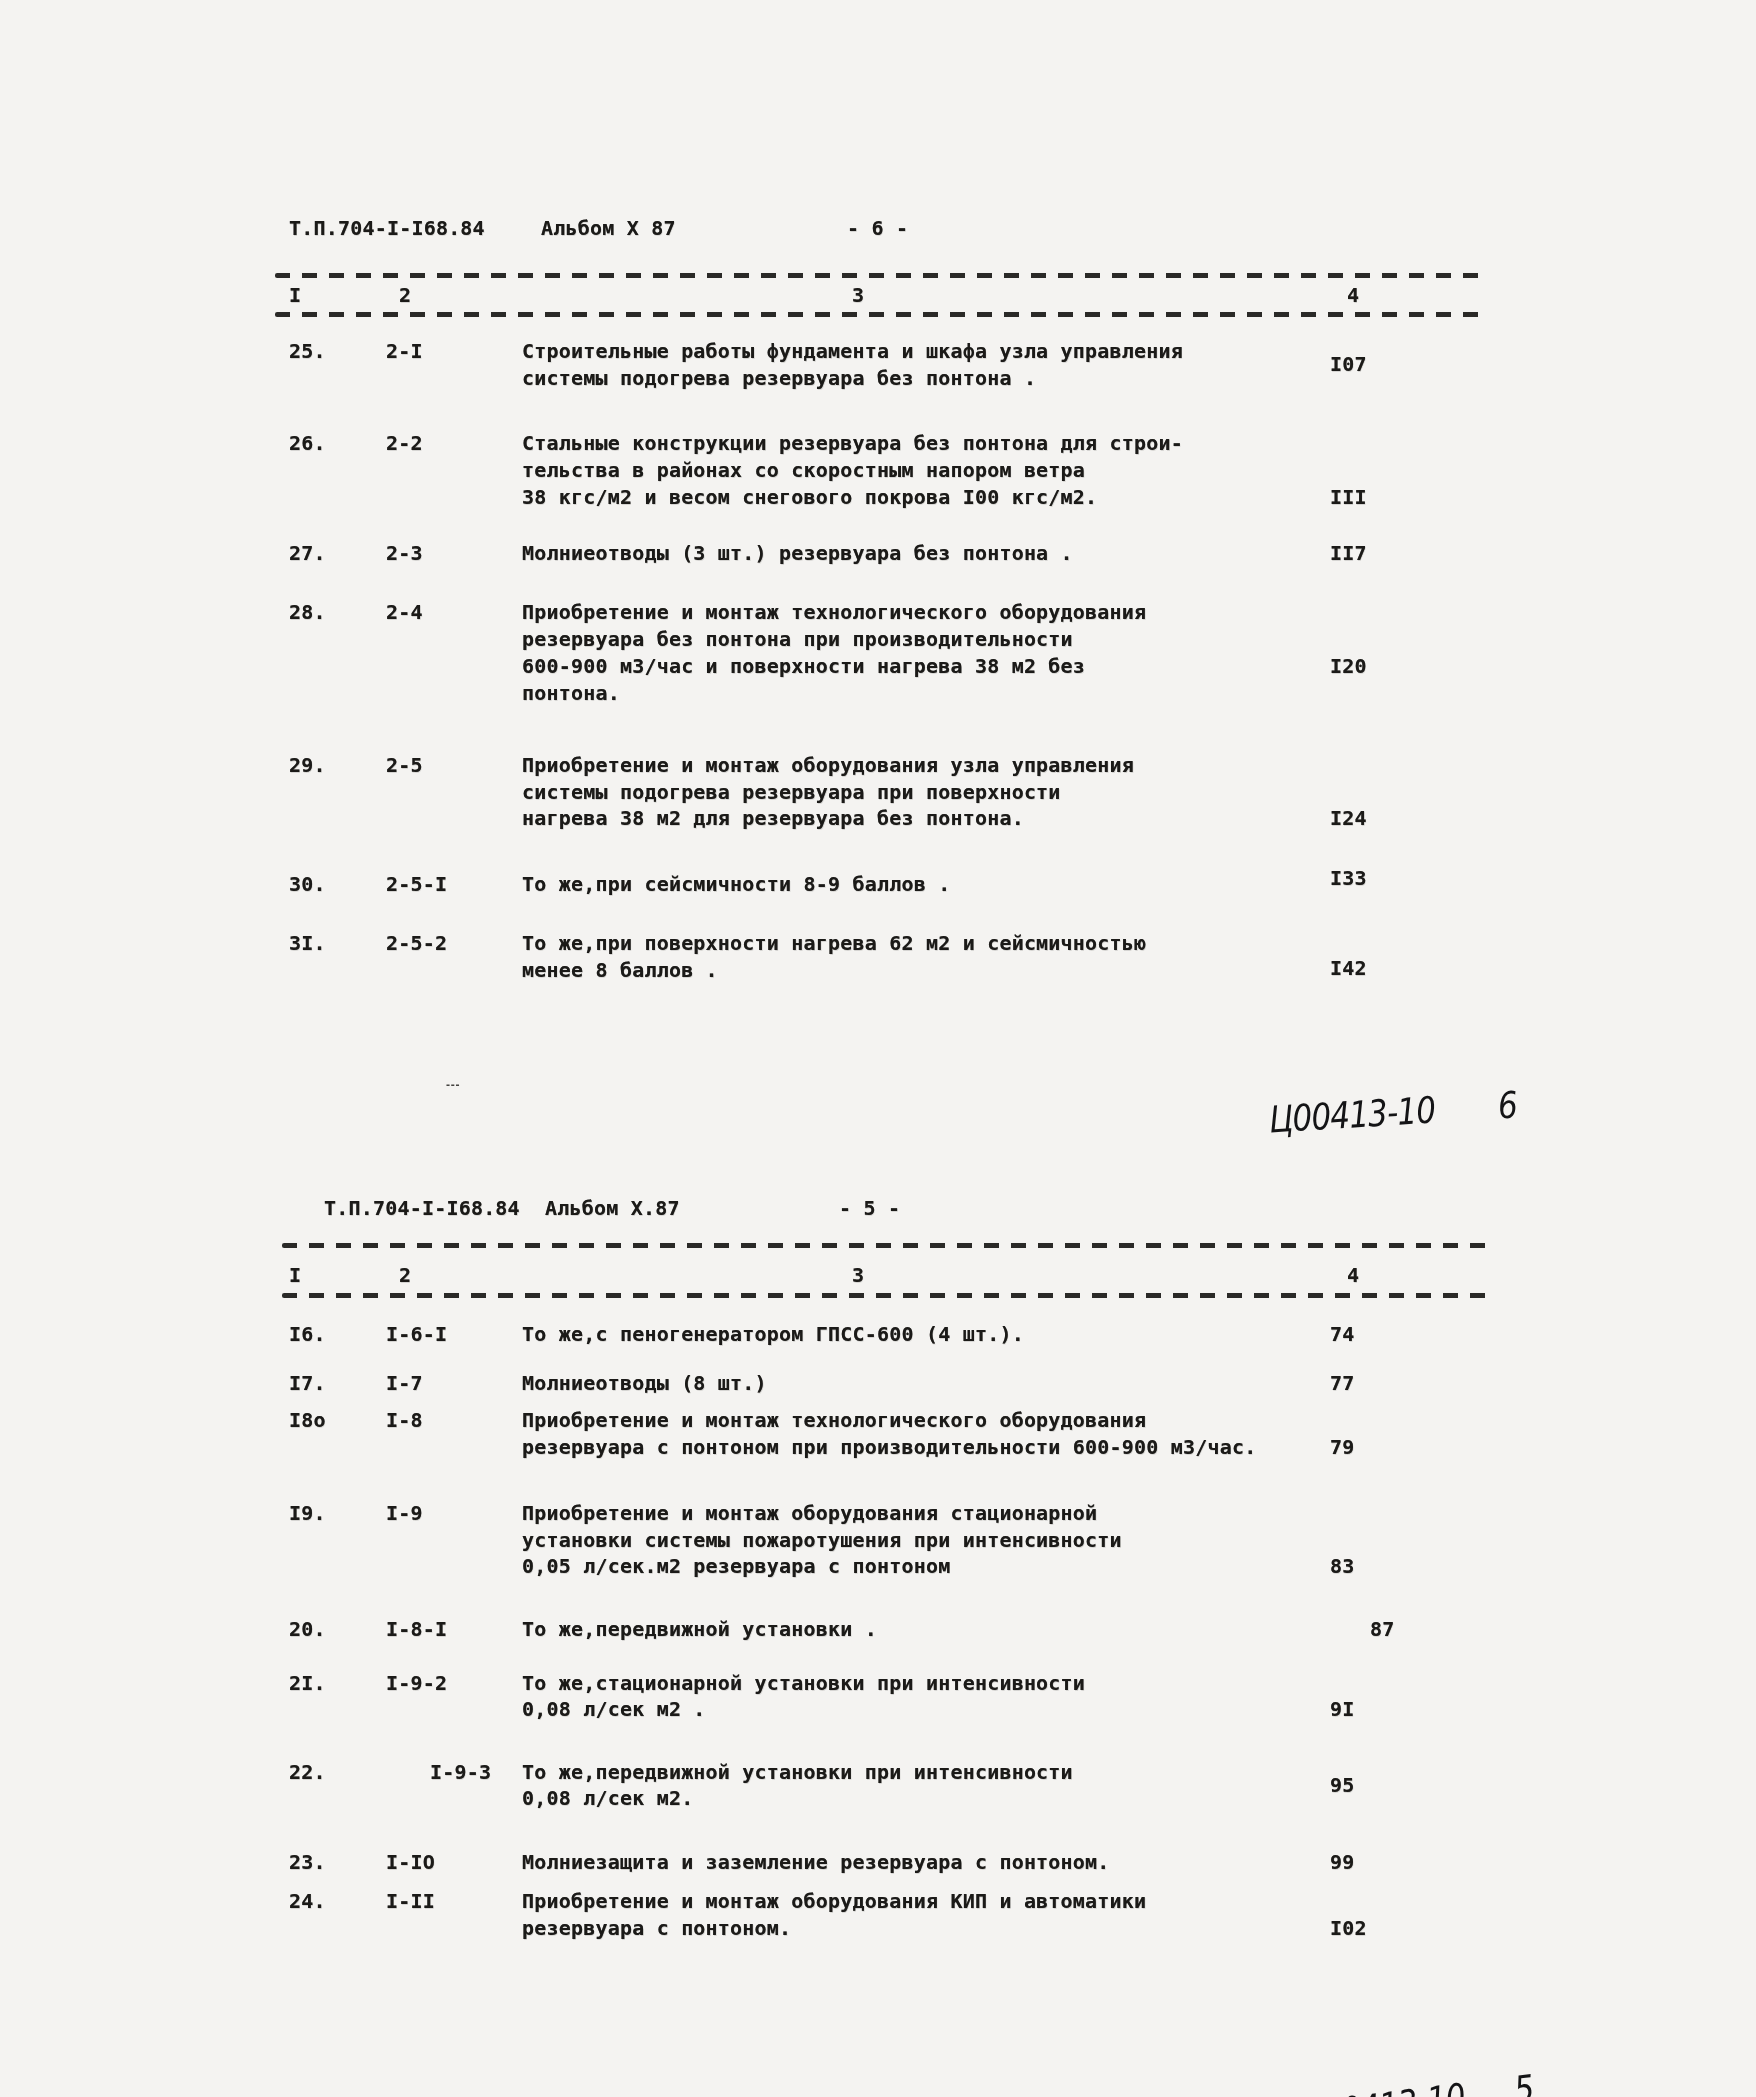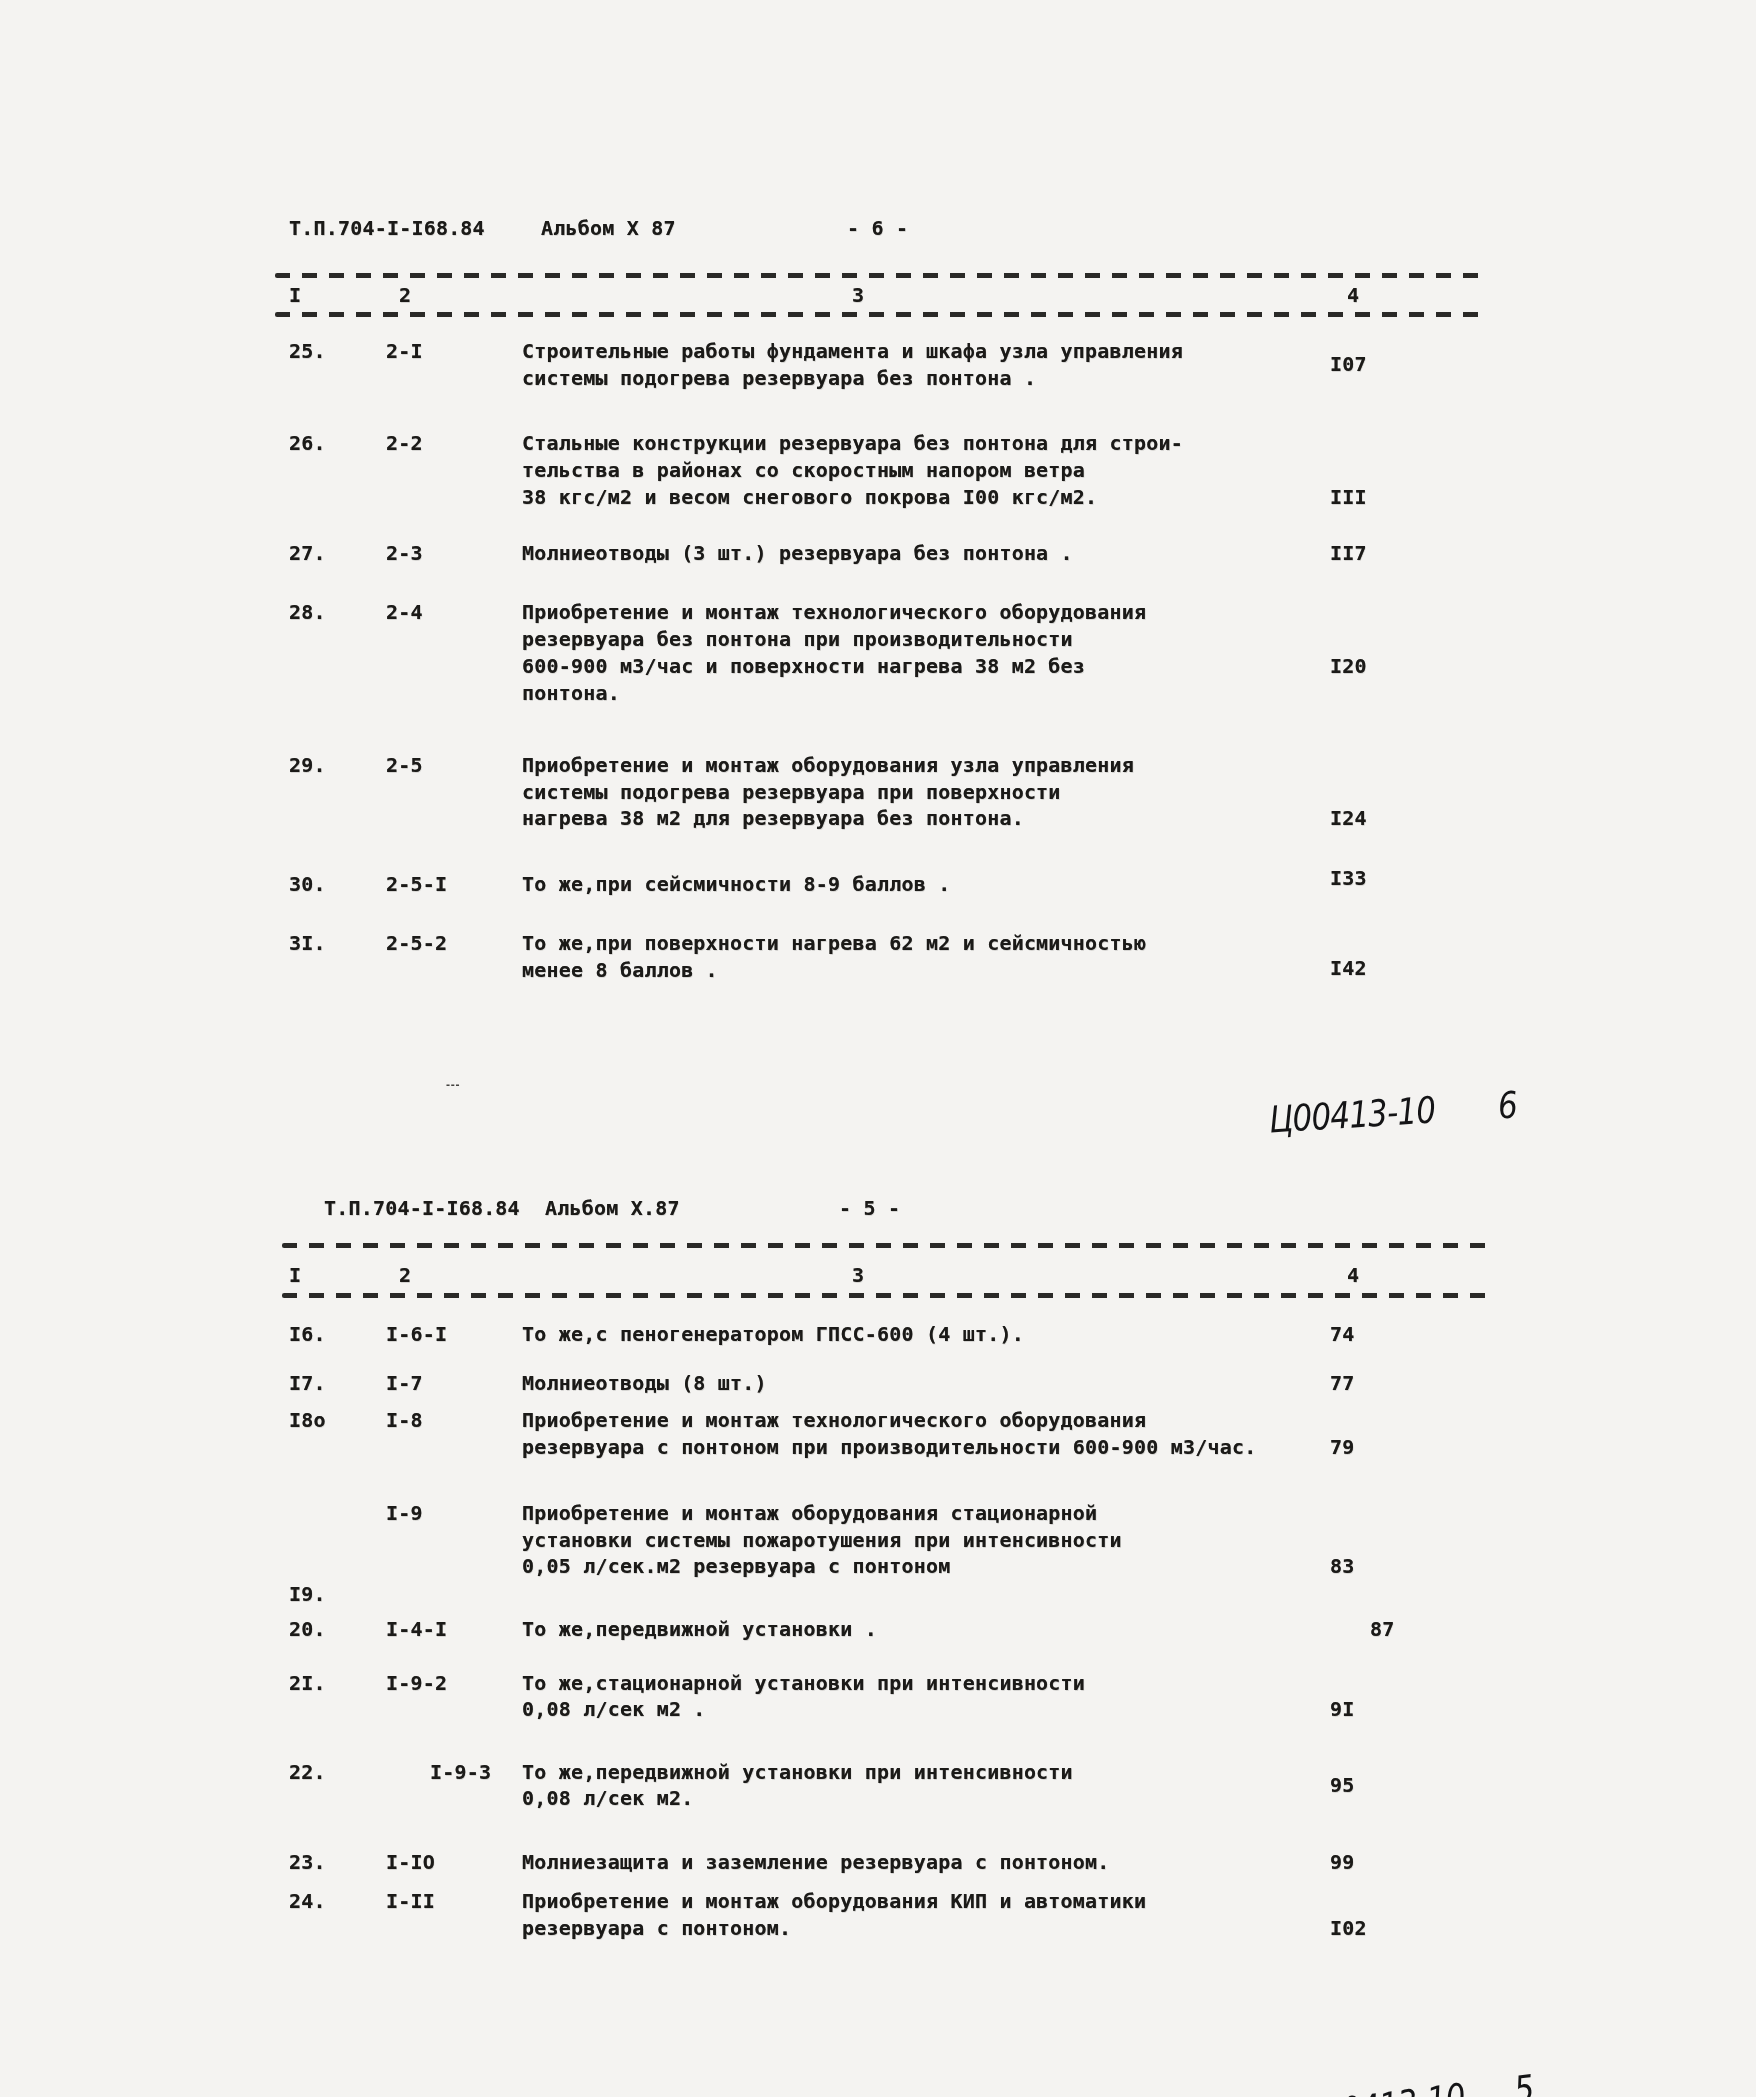--- a/index.html
+++ b/index.html
@@ -122,28 +122,28 @@
       <div class="t" style="left: 1330px; top: 1321px;">74</div>
       <div class="t" style="left: 289px; top: 1370px;">I7.</div>
       <div class="t" style="left: 386px; top: 1370px;">I-7</div>
       <div class="t" style="left: 522px; top: 1370px;">Молниеотводы (8 шт.)</div>
       <div class="t" style="left: 1330px; top: 1370px;">77</div>
       <div class="t" style="left: 289px; top: 1407px;">I8о</div>
       <div class="t" style="left: 386px; top: 1407px;">I-8</div>
       <div class="t" style="left: 522px; top: 1407px;">Приобретение и монтаж технологического оборудования</div>
       <div class="t" style="left: 522px; top: 1434px;">резервуара с понтоном при производительности 600-900 м3/час.</div>
       <div class="t" style="left: 1330px; top: 1434px; text-align: center;">79</div>
-      <div class="t" style="left: 289px; top: 1581px;">I9.</div>
+      <div class="t" style="left: 289px; top: 1500px;">I9.</div>
       <div class="t" style="left: 386px; top: 1500px;">I-9</div>
       <div class="t" style="left: 522px; top: 1500px;">Приобретение и монтаж оборудования стационарной</div>
       <div class="t" style="left: 522px; top: 1527px;">установки системы пожаротушения при интенсивности</div>
       <div class="t" style="left: 522px; top: 1553px;">0,05 л/сек.м2 резервуара с понтоном</div>
       <div class="t" style="left: 1330px; top: 1553px;">83</div>
       <div class="t" style="left: 289px; top: 1616px;">20.</div>
-      <div class="t" style="left: 386px; top: 1616px;">I-4-I</div>
+      <div class="t" style="left: 386px; top: 1616px;">I-8-I</div>
       <div class="t" style="left: 522px; top: 1616px;">То же,передвижной установки .</div>
       <div class="t" style="left: 1330px; top: 1616px; margin-left: 40px;">87</div>
       <div class="t" style="left: 289px; top: 1670px;">2I.</div>
       <div class="t" style="left: 386px; top: 1670px;">I-9-2</div>
       <div class="t" style="left: 522px; top: 1670px;">То же,стационарной установки при интенсивности</div>
       <div class="t" style="left: 522px; top: 1696px;">0,08 л/сек м2 .</div>
       <div class="t" style="left: 1330px; top: 1696px;">9I</div>
       <div class="t" style="left: 289px; top: 1759px;">22.</div>
       <div class="t" style="left: 386px; top: 1759px; margin-left: 44px;">I-9-3</div>
       <div class="t" style="left: 522px; top: 1759px;">То же,передвижной установки при интенсивности</div>

